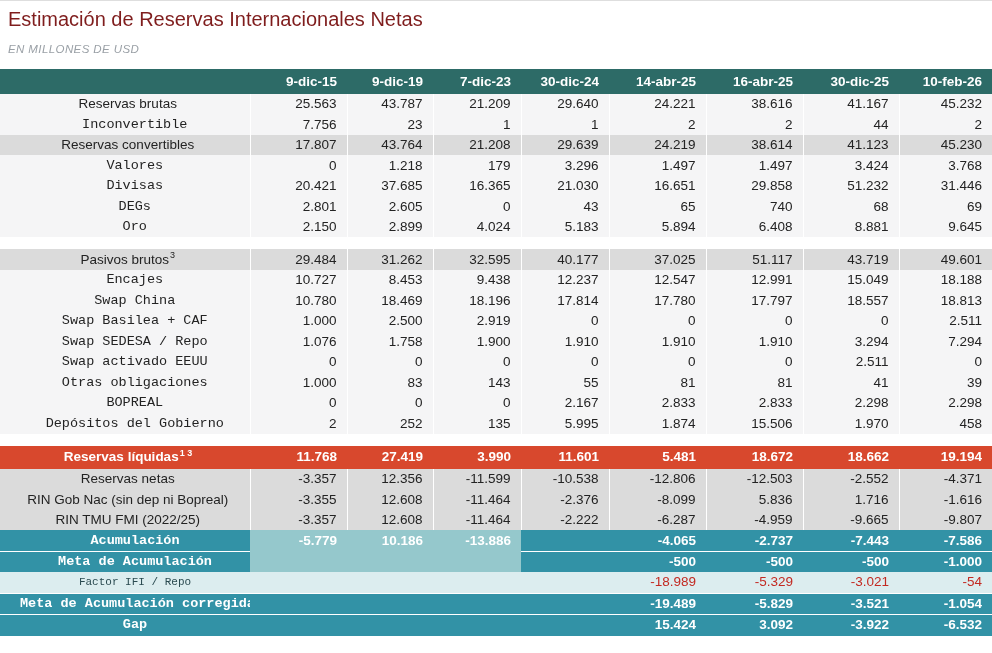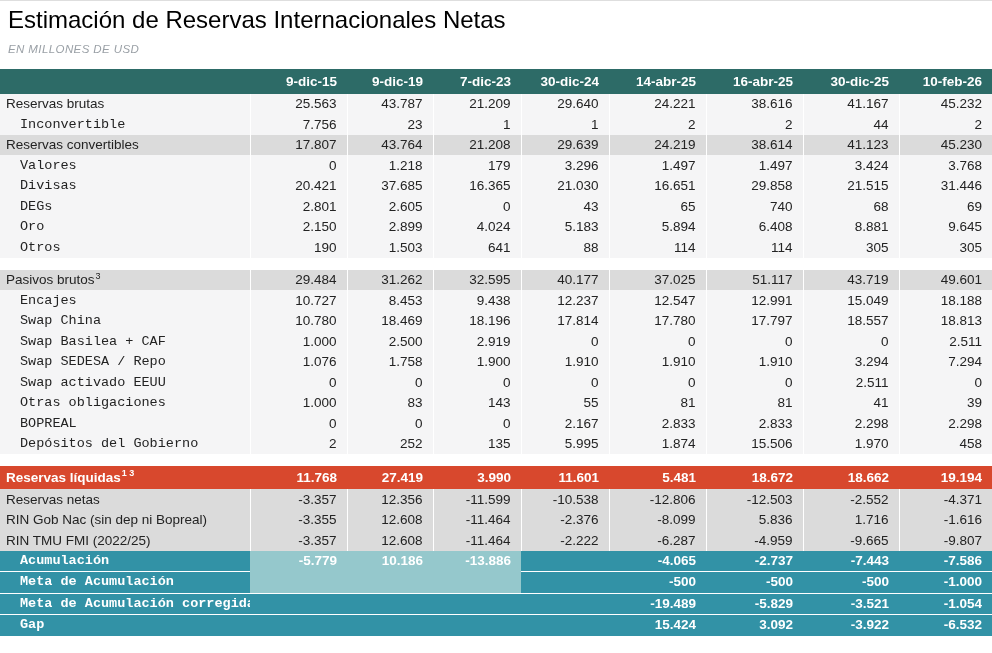--- a/index.html
+++ b/index.html
@@ -14,36 +14,36 @@
     --text:#232323;
     --subtitle-color:#9AA0A6;
   }
   html,body{margin:0;padding:0;}
   body{
     width:992px;height:653px;overflow:hidden;background:#ffffff;
     font-family:"Liberation Sans",sans-serif;
     border-top:1px solid #dedede;box-sizing:border-box;
   }
   .page-header{padding:6px 10px 0 8px;}
-  .title{font-size:24px;font-weight:500;color:#000000;line-height:25px;}
+  .title{font-size:20px;font-weight:500;color:#7f1d1d;line-height:25px;}
   .subtitle{font-size:11.5px;color:var(--subtitle-color);letter-spacing:.4px;line-height:15px;margin-top:10px;font-style:italic;}
   table{width:992px;border-collapse:collapse;table-layout:fixed;margin-top:12px;}
   col.c-label{width:250px;}
   col.c1{width:97px;}col.c2{width:86px;}col.c3{width:88px;}col.c4{width:88px;}
   col.c5{width:97px;}col.c6{width:97px;}col.c7{width:96px;}col.c8{width:93px;}
   thead th{
     background:var(--header-bg);color:#fff;font-weight:bold;font-size:13.5px;
     text-align:right;padding:5px 10px 5px 0;line-height:15px;
   }
   thead th.corner{padding-left:6px;text-align:left;}
   td{
     font-size:13.5px;color:var(--text);text-align:right;
     padding:3.3px 10px 3.2px 0;line-height:14px;white-space:nowrap;overflow:hidden;
   }
-  td.label{text-align:left;padding-left:6px;padding-right:0;}
+  td.label{text-align:center;padding-left:6px;padding-right:0;}
   td.label.indent{padding-left:20px;font-family:Liberation Mono, monospace;}
   sup{font-size:9px;line-height:0;margin-left:1px;}
   tr.r-normal td{background:var(--row-bg);}
   tr.r-section td{background:var(--section-row-bg);}
   tr.r-normal td.val,tr.r-section td.val{border-left:1px solid rgba(255,255,255,0.9);}
   tr.spacer td{background:#fff;height:12px;padding:0;}
   tr.r-red td{
     background:var(--red-row-bg);color:#fff;font-weight:bold;
     padding-top:4.5px;padding-bottom:4.5px;
   }
@@ -137,21 +137,21 @@
         <td class="val">3.768</td>
       </tr>
       <tr class="r-normal">
         <td class="label indent">Divisas</td>
         <td class="val">20.421</td>
         <td class="val">37.685</td>
         <td class="val">16.365</td>
         <td class="val">21.030</td>
         <td class="val">16.651</td>
         <td class="val">29.858</td>
-        <td class="val">21.515</td>
+        <td class="val">51.232</td>
         <td class="val">31.446</td>
       </tr>
       <tr class="r-normal">
         <td class="label indent">DEGs</td>
         <td class="val">2.801</td>
         <td class="val">2.605</td>
         <td class="val">0</td>
         <td class="val">43</td>
         <td class="val">65</td>
         <td class="val">740</td>
@@ -161,31 +161,20 @@
       <tr class="r-normal">
         <td class="label indent">Oro</td>
         <td class="val">2.150</td>
         <td class="val">2.899</td>
         <td class="val">4.024</td>
         <td class="val">5.183</td>
         <td class="val">5.894</td>
         <td class="val">6.408</td>
         <td class="val">8.881</td>
         <td class="val">9.645</td>
-      </tr>
-      <tr class="r-normal">
-        <td class="label indent">Otros</td>
-        <td class="val">190</td>
-        <td class="val">1.503</td>
-        <td class="val">641</td>
-        <td class="val">88</td>
-        <td class="val">114</td>
-        <td class="val">114</td>
-        <td class="val">305</td>
-        <td class="val">305</td>
       </tr>
       <tr class="spacer">
         <td colspan="9"></td>
       </tr>
       <tr class="r-section">
         <td class="label">Pasivos brutos<sup>3</sup></td>
         <td class="val">29.484</td>
         <td class="val">31.262</td>
         <td class="val">32.595</td>
         <td class="val">40.177</td>
@@ -344,20 +333,31 @@
         <td class="label indent">Meta de Acumulación</td>
         <td class="val light"></td>
         <td class="val light"></td>
         <td class="val light"></td>
         <td class="val"></td>
         <td class="val">-500</td>
         <td class="val">-500</td>
         <td class="val">-500</td>
         <td class="val">-1.000</td>
       </tr>
+      <tr class="r-note">
+        <td class="label indent">Factor IFI / Repo</td>
+        <td class="val"></td>
+        <td class="val"></td>
+        <td class="val"></td>
+        <td class="val"></td>
+        <td class="val">-18.989</td>
+        <td class="val">-5.329</td>
+        <td class="val">-3.021</td>
+        <td class="val">-54</td>
+      </tr>
       <tr class="r-tealbold">
         <td class="label indent">Meta de Acumulación corregida</td>
         <td class="val"></td>
         <td class="val"></td>
         <td class="val"></td>
         <td class="val"></td>
         <td class="val">-19.489</td>
         <td class="val">-5.829</td>
         <td class="val">-3.521</td>
         <td class="val">-1.054</td>

